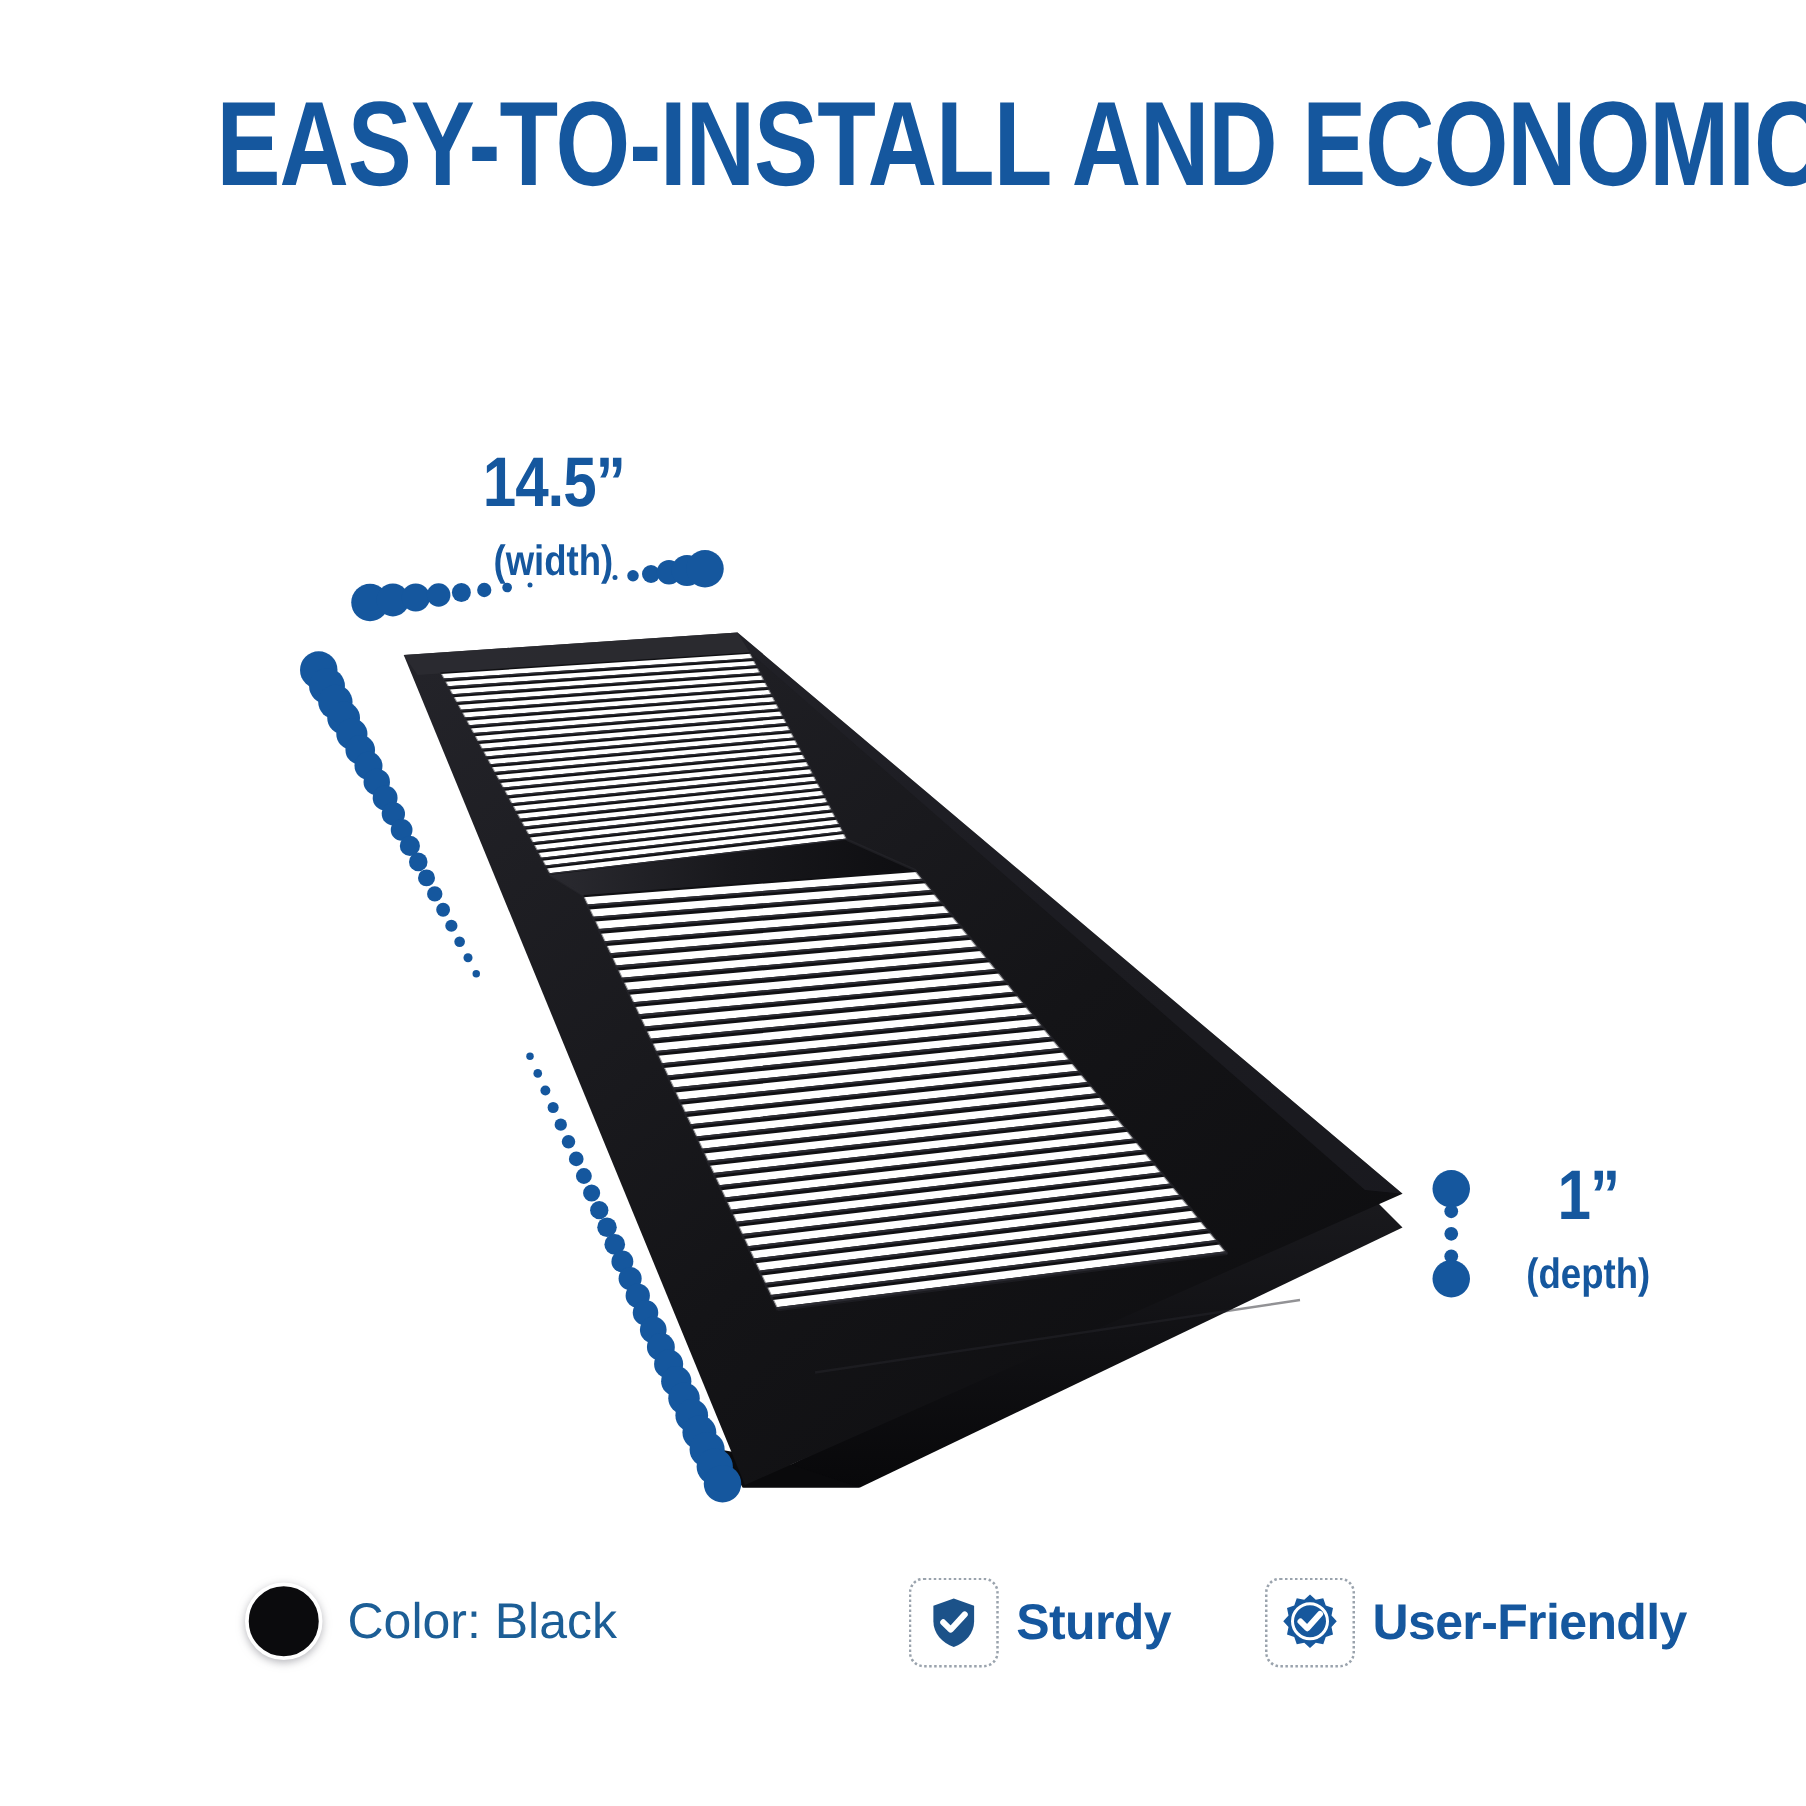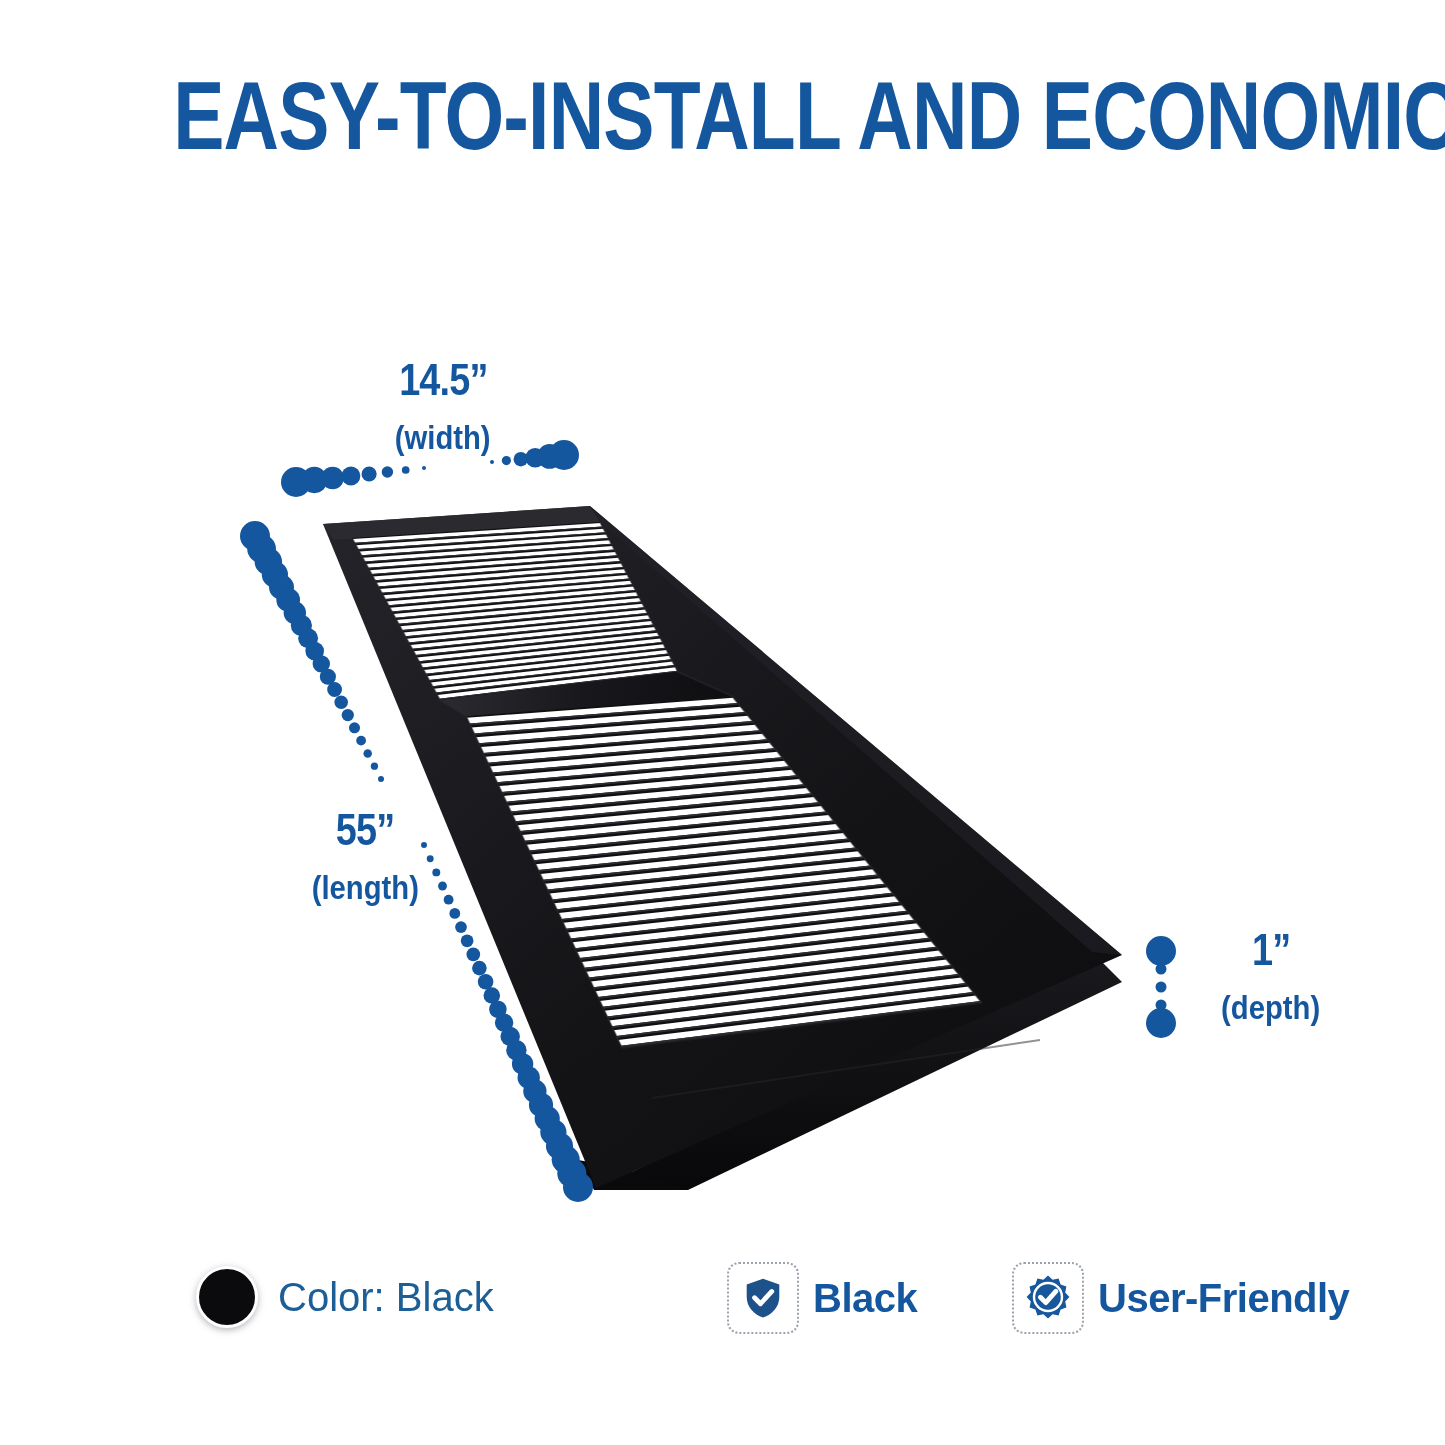--- a/index.html
+++ b/index.html
@@ -55,21 +55,21 @@
 
   
   .dim {
     position: absolute;
     color: #15579E;
     text-align: center;
     line-height: 1;
   }
   .dim .value {
     font-weight: bold;
-    font-size: 44px;
+    font-size: 56px;
     display: block;
     letter-spacing: -1px;
   }
   .dim .value i { display: inline-block; transform: scaleX(0.86); font-style: normal; }
   .dim .unit {
     font-weight: bold;
     font-size: 34px;
     display: block;
     margin-top: 18px;
   }
@@ -421,45 +421,41 @@
           <circle cx="1161.0" cy="1023.0" r="15.00"></circle>
         </g>
     </g>
   </svg>
 
   <div class="dim" id="dim-width">
     <span class="value"><i>14.5”</i></span>
     <span class="unit"><i>(width)</i></span>
   </div>
 
-  <div class="dim" id="dim-length">
-    <span class="value"><i>55”</i></span>
-    <span class="unit"><i>(length)</i></span>
-  </div>
 
   <div class="dim" id="dim-depth">
     <span class="value"><i>1”</i></span>
     <span class="unit"><i>(depth)</i></span>
   </div>
 
   <div class="feature-row">
 
     <div class="color-chip">
       <div class="swatch"></div>
       <div class="chip-label">Color: Black</div>
     </div>
 
     <div class="badge" id="badge-sturdy">
       <div class="badge-box">
         <svg width="46" height="46" viewBox="0 0 24 24">
           <path d="M12 2 L20.5 5 V11.5 C20.5 16.6 16.8 20.6 12 22.2 C7.2 20.6 3.5 16.6 3.5 11.5 V5 Z" fill="#1C5289"></path>
           <path d="M7.6 11.9 L10.7 15 L16.6 8.6" fill="none" stroke="#ffffff" stroke-width="2.5" stroke-linecap="round" stroke-linejoin="round"></path>
         </svg>
       </div>
-      <div class="badge-label">Black</div>
+      <div class="badge-label">Sturdy</div>
     </div>
 
     <div class="badge" id="badge-friendly">
       <div class="badge-box">
         <svg width="48" height="48" viewBox="0 0 24 24">
           <path d="M12 0.8 L14.3 2.9 L17.3 2.3 L18.3 5.2 L21.2 6.2 L20.6 9.2 L22.7 11.5 L20.6 13.8 L21.2 16.8 L18.3 17.8 L17.3 20.7 L14.3 20.1 L12 22.2 L9.7 20.1 L6.7 20.7 L5.7 17.8 L2.8 16.8 L3.4 13.8 L1.3 11.5 L3.4 9.2 L2.8 6.2 L5.7 5.2 L6.7 2.3 L9.7 2.9 Z" fill="#17589D"></path>
           <circle cx="12" cy="11.5" r="7" fill="none" stroke="#ffffff" stroke-width="1.2"></circle>
           <path d="M8.2 11.6 L10.9 14.3 L16 8.6" fill="none" stroke="#ffffff" stroke-width="2.4" stroke-linecap="round" stroke-linejoin="round"></path>
         </svg>
       </div>

